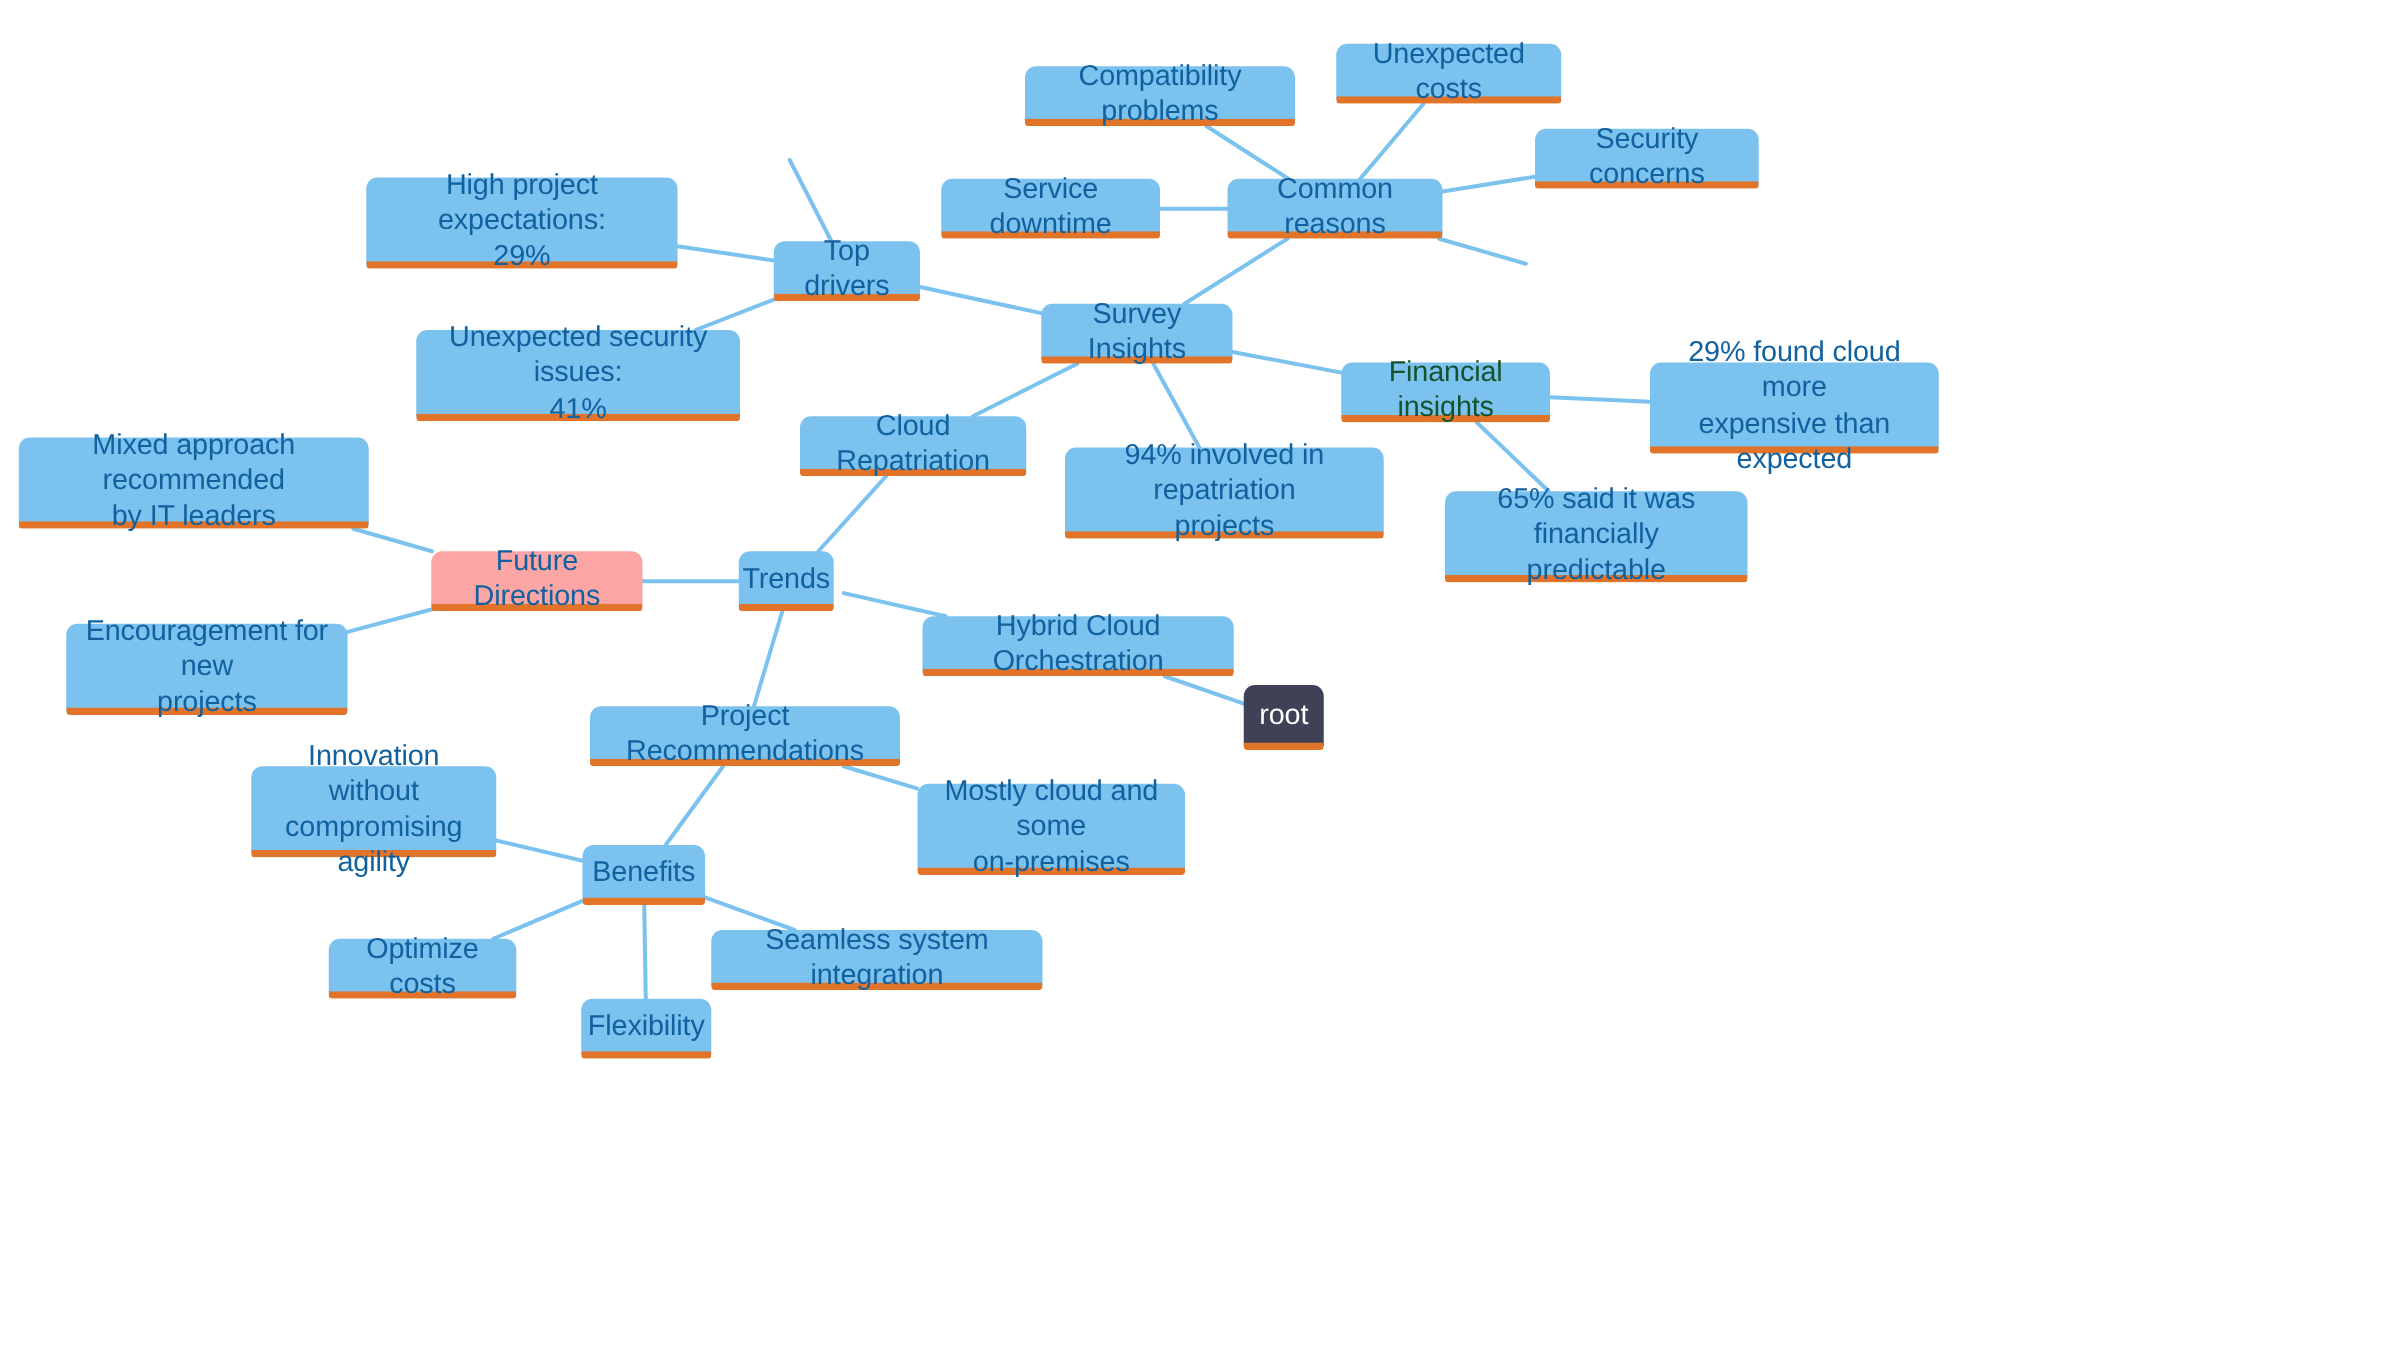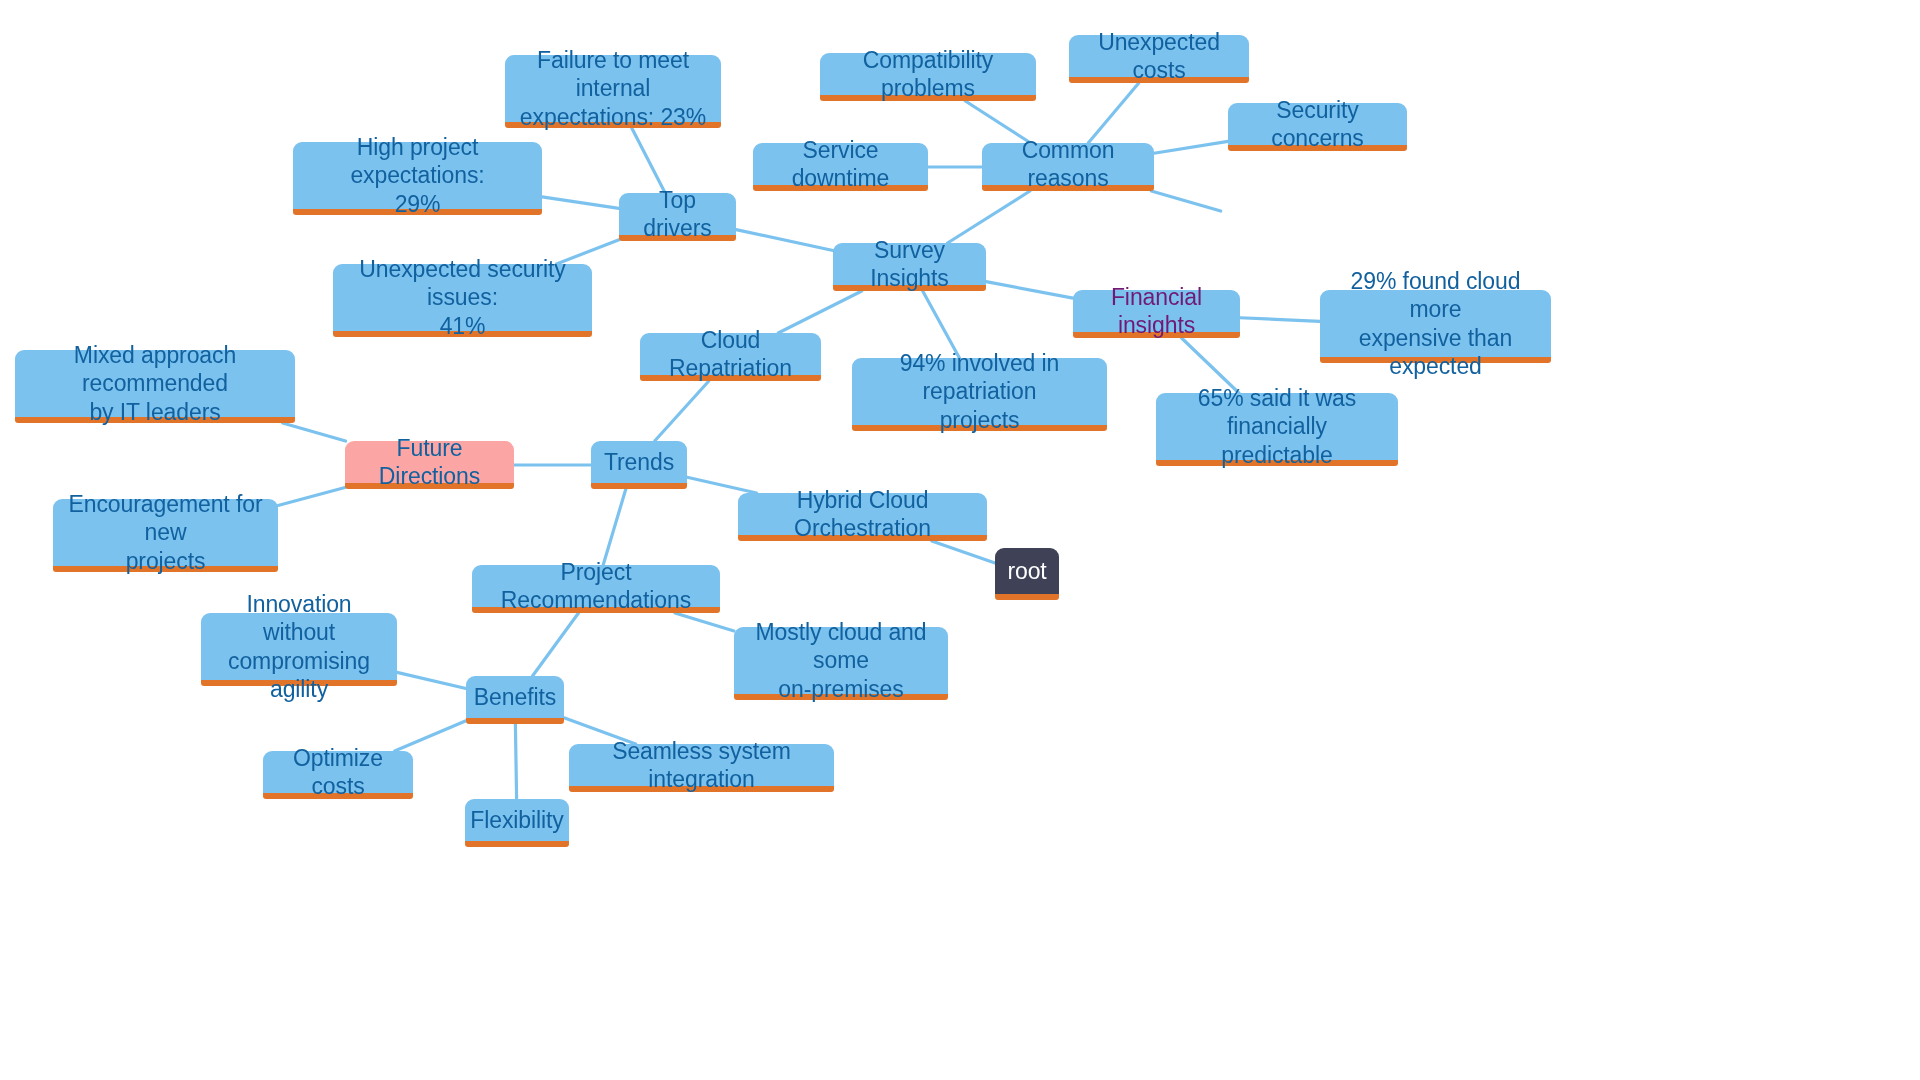--- a/index.html
+++ b/index.html
@@ -81,39 +81,37 @@
       <line x1="1088.2222222222222" y1="143" x2="1138.7777777777778" y2="83" stroke="#7cc2ef" stroke-width="3.2" stroke-linecap="round"></line>
       <line x1="982" y1="167" x2="928" y2="167" stroke="#7cc2ef" stroke-width="3.2" stroke-linecap="round"></line>
       <line x1="1154" y1="153.2124248496994" x2="1228" y2="141.34869739478958" stroke="#7cc2ef" stroke-width="3.2" stroke-linecap="round"></line>
       <line x1="1151.2941176470588" y1="191" x2="1220.7058823529412" y2="211" stroke="#7cc2ef" stroke-width="3.2" stroke-linecap="round"></line>
       <line x1="1240" y1="317.7410394265233" x2="1320" y2="321.3252688172043" stroke="#7cc2ef" stroke-width="3.2" stroke-linecap="round"></line>
       <line x1="1181.5389610389611" y1="338" x2="1238.9199134199134" y2="393" stroke="#7cc2ef" stroke-width="3.2" stroke-linecap="round"></line>
     </svg>
 <div class="node root" style="left: 995px; top: 548px; width: 64px; height: 52px; background: rgb(63, 66, 87); color: rgb(255, 255, 255); border-bottom-color: rgb(226, 116, 42);">root</div>
     <div class="node" style="left: 833px; top: 243px; width: 153px; height: 48px; background: rgb(124, 194, 239); color: rgb(17, 97, 159); border-bottom-color: rgb(226, 116, 42);">Survey Insights</div>
     <div class="node" style="left: 619px; top: 193px; width: 117px; height: 48px; background: rgb(124, 194, 239); color: rgb(17, 97, 159); border-bottom-color: rgb(226, 116, 42);">Top drivers</div>
-    <div class="node" style="left: 505px; top: 55px; width: 216px; height: 73px; background: rgb(124, 194, 239); color: rgb(17, 97, 159); border-bottom-color: rgb(226, 116, 42);">Failure to meet internal
-expectations: 23%</div>
     <div class="node" style="left: 293px; top: 142px; width: 249px; height: 73px; background: rgb(124, 194, 239); color: rgb(17, 97, 159); border-bottom-color: rgb(226, 116, 42);">High project expectations:
 29%</div>
     <div class="node" style="left: 333px; top: 264px; width: 259px; height: 73px; background: rgb(124, 194, 239); color: rgb(17, 97, 159); border-bottom-color: rgb(226, 116, 42);">Unexpected security issues:
 41%</div>
     <div class="node" style="left: 982px; top: 143px; width: 172px; height: 48px; background: rgb(124, 194, 239); color: rgb(17, 97, 159); border-bottom-color: rgb(226, 116, 42);">Common reasons</div>
     <div class="node" style="left: 820px; top: 53px; width: 216px; height: 48px; background: rgb(124, 194, 239); color: rgb(17, 97, 159); border-bottom-color: rgb(226, 116, 42);">Compatibility problems</div>
     <div class="node" style="left: 1069px; top: 35px; width: 180px; height: 48px; background: rgb(124, 194, 239); color: rgb(17, 97, 159); border-bottom-color: rgb(226, 116, 42);">Unexpected costs</div>
     <div class="node" style="left: 753px; top: 143px; width: 175px; height: 48px; background: rgb(124, 194, 239); color: rgb(17, 97, 159); border-bottom-color: rgb(226, 116, 42);">Service downtime</div>
     <div class="node" style="left: 1228px; top: 103px; width: 179px; height: 48px; background: rgb(124, 194, 239); color: rgb(17, 97, 159); border-bottom-color: rgb(226, 116, 42);">Security concerns</div>
-    <div class="node" style="left: 1073px; top: 290px; width: 167px; height: 48px; background: rgb(124, 194, 239); color: #701a75; border-bottom-color: rgb(226, 116, 42);">Financial insights</div>
+    <div class="node" style="left: 1073px; top: 290px; width: 167px; height: 48px; background: rgb(124, 194, 239); color: #14532d; border-bottom-color: rgb(226, 116, 42);">Financial insights</div>
     <div class="node" style="left: 1320px; top: 290px; width: 231px; height: 73px; background: rgb(124, 194, 239); color: rgb(17, 97, 159); border-bottom-color: rgb(226, 116, 42);">29% found cloud more
 expensive than expected</div>
     <div class="node" style="left: 1156px; top: 393px; width: 242px; height: 73px; background: rgb(124, 194, 239); color: rgb(17, 97, 159); border-bottom-color: rgb(226, 116, 42);">65% said it was financially
 predictable</div>
     <div class="node" style="left: 852px; top: 358px; width: 255px; height: 73px; background: rgb(124, 194, 239); color: rgb(17, 97, 159); border-bottom-color: rgb(226, 116, 42);">94% involved in repatriation
 projects</div>
-    <div class="node" style="left: 591px; top: 441px; width: 96px; height: 48px; background: rgb(124, 194, 239); color: rgb(17, 97, 159); border-bottom-color: rgb(226, 116, 42);">Trends</div>
+    <div class="node" style="left: 591px; top: 441px; width: 76px; height: 48px; background: rgb(124, 194, 239); color: rgb(17, 97, 159); border-bottom-color: rgb(226, 116, 42);">Trends</div>
     <div class="node" style="left: 640px; top: 333px; width: 181px; height: 48px; background: rgb(124, 194, 239); color: rgb(17, 97, 159); border-bottom-color: rgb(226, 116, 42);">Cloud Repatriation</div>
     <div class="node" style="left: 738px; top: 493px; width: 249px; height: 48px; background: rgb(124, 194, 239); color: rgb(17, 97, 159); border-bottom-color: rgb(226, 116, 42);">Hybrid Cloud Orchestration</div>
     <div class="node" style="left: 345px; top: 441px; width: 169px; height: 48px; background: #fca5a5; color: rgb(17, 97, 159); border-bottom-color: rgb(226, 116, 42);">Future Directions</div>
     <div class="node" style="left: 15px; top: 350px; width: 280px; height: 73px; background: rgb(124, 194, 239); color: rgb(17, 97, 159); border-bottom-color: rgb(226, 116, 42);">Mixed approach recommended
 by IT leaders</div>
     <div class="node" style="left: 53px; top: 499px; width: 225px; height: 73px; background: rgb(124, 194, 239); color: rgb(17, 97, 159); border-bottom-color: rgb(226, 116, 42);">Encouragement for new
 projects</div>
     <div class="node" style="left: 472px; top: 565px; width: 248px; height: 48px; background: rgb(124, 194, 239); color: rgb(17, 97, 159); border-bottom-color: rgb(226, 116, 42);">Project Recommendations</div>
     <div class="node" style="left: 734px; top: 627px; width: 214px; height: 73px; background: rgb(124, 194, 239); color: rgb(17, 97, 159); border-bottom-color: rgb(226, 116, 42);">Mostly cloud and some
 on-premises</div>

